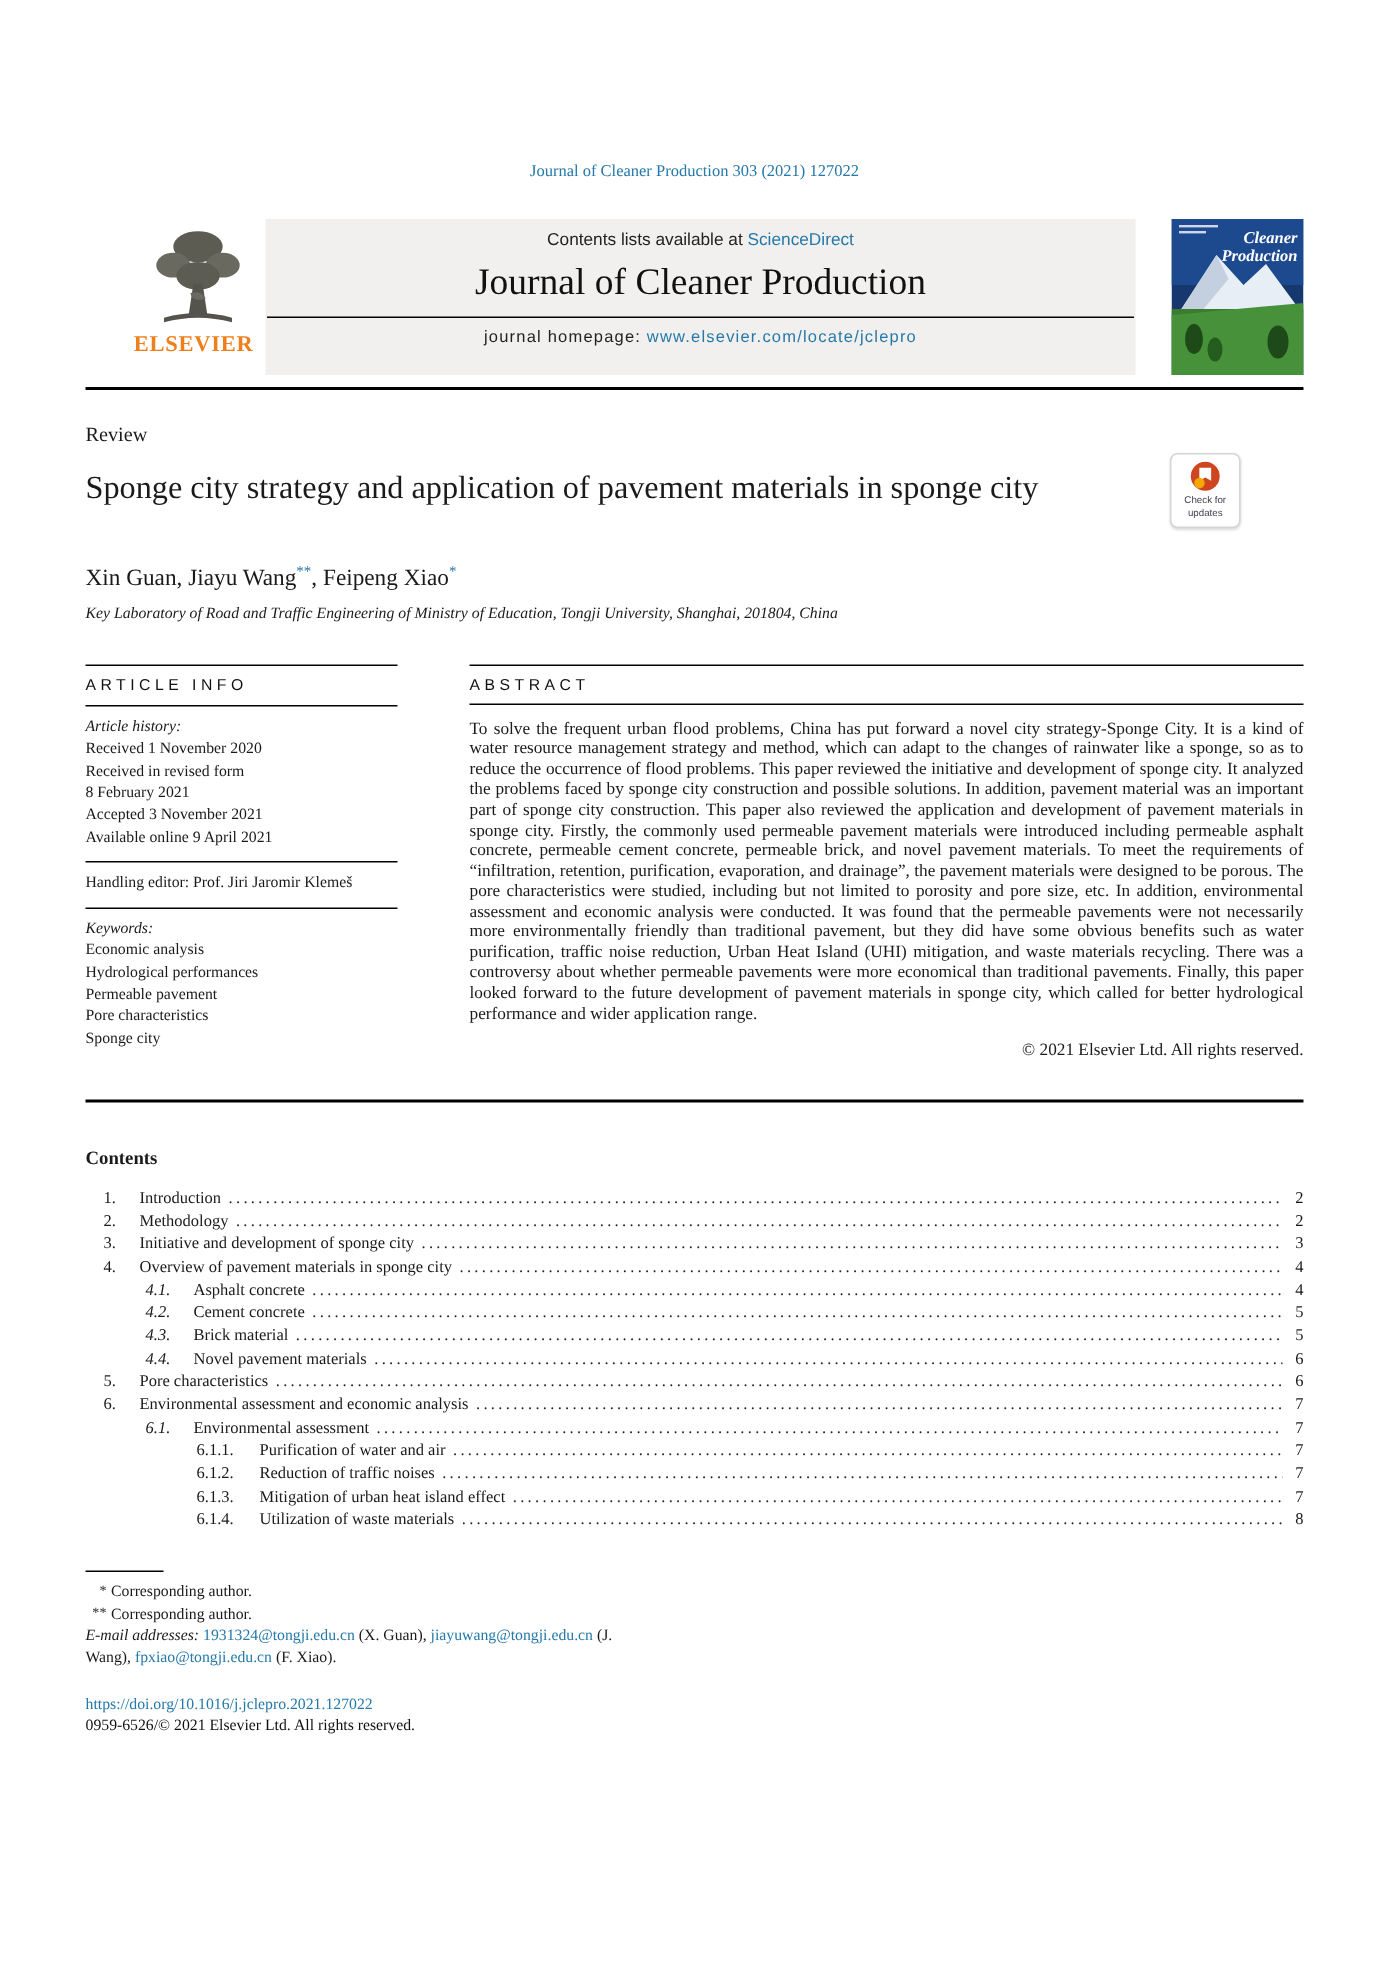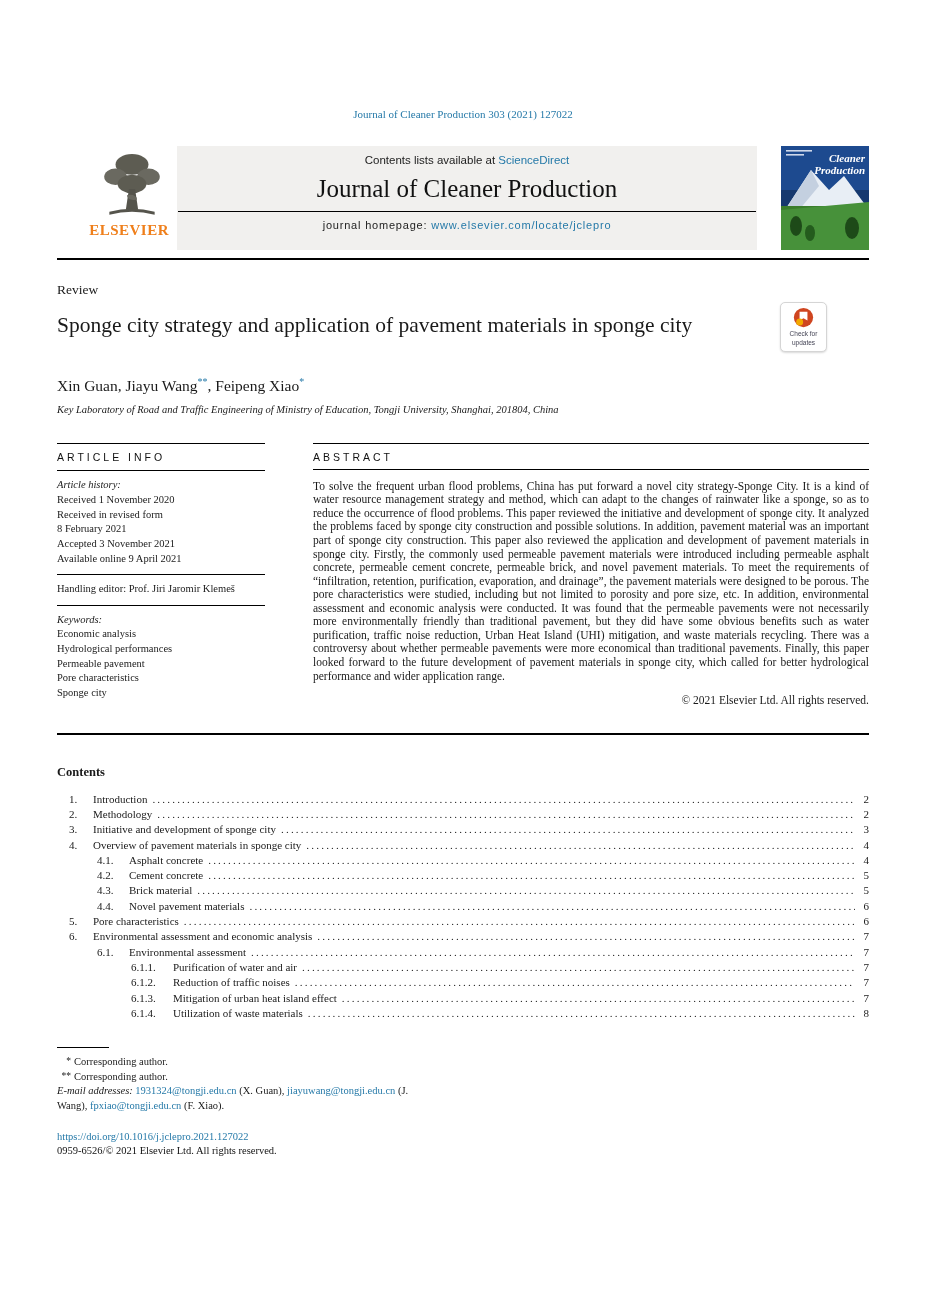--- a/index.html
+++ b/index.html
@@ -57,21 +57,21 @@
   .abstract-text{margin:10px 0 0;font-size:11.5px;line-height:1.18;text-align:justify;}
   .copyright{margin-top:11px;text-align:right;font-size:11.5px;}
   .rule-bottom{border-top:2px solid #000;margin-top:24px;}
 
   
   .contents-heading{margin-top:30px;font-size:12.5px;font-weight:bold;}
   .toc{margin-top:12px;font-size:11px;line-height:15.3px;}
   .toc-row{display:flex;align-items:baseline;cursor:pointer;}
   .toc-num{flex-shrink:0;}
   .lvl1{padding-left:12px;} .lvl1 .toc-num{width:24px;}
-  .lvl2{padding-left:40px;} .lvl2 .toc-num{width:32px;}
+  .lvl2{padding-left:40px;} .lvl2 .toc-num{width:32px;font-style:italic;}
   .lvl3{padding-left:74px;} .lvl3 .toc-num{width:42px;}
   .toc-label{white-space:nowrap;padding-right:5px;}
   .toc-dots{flex:1;overflow:hidden;white-space:nowrap;color:#222;}
   .toc-dots::after{content:"..........................................................................................................................................................................................................................";letter-spacing:2.2px;}
   .toc-page{flex-shrink:0;padding-left:5px;width:14px;text-align:right;}
 
   
   .footnotes{margin-top:26px;width:356px;font-size:10.5px;line-height:1.38;}
   .fn-rule{width:52px;border-top:0.8px solid #000;margin-bottom:7px;}
   .fn-mark{display:inline-block;width:14px;text-align:right;margin-right:3px;font-size:9.5px;vertical-align:1px;}

